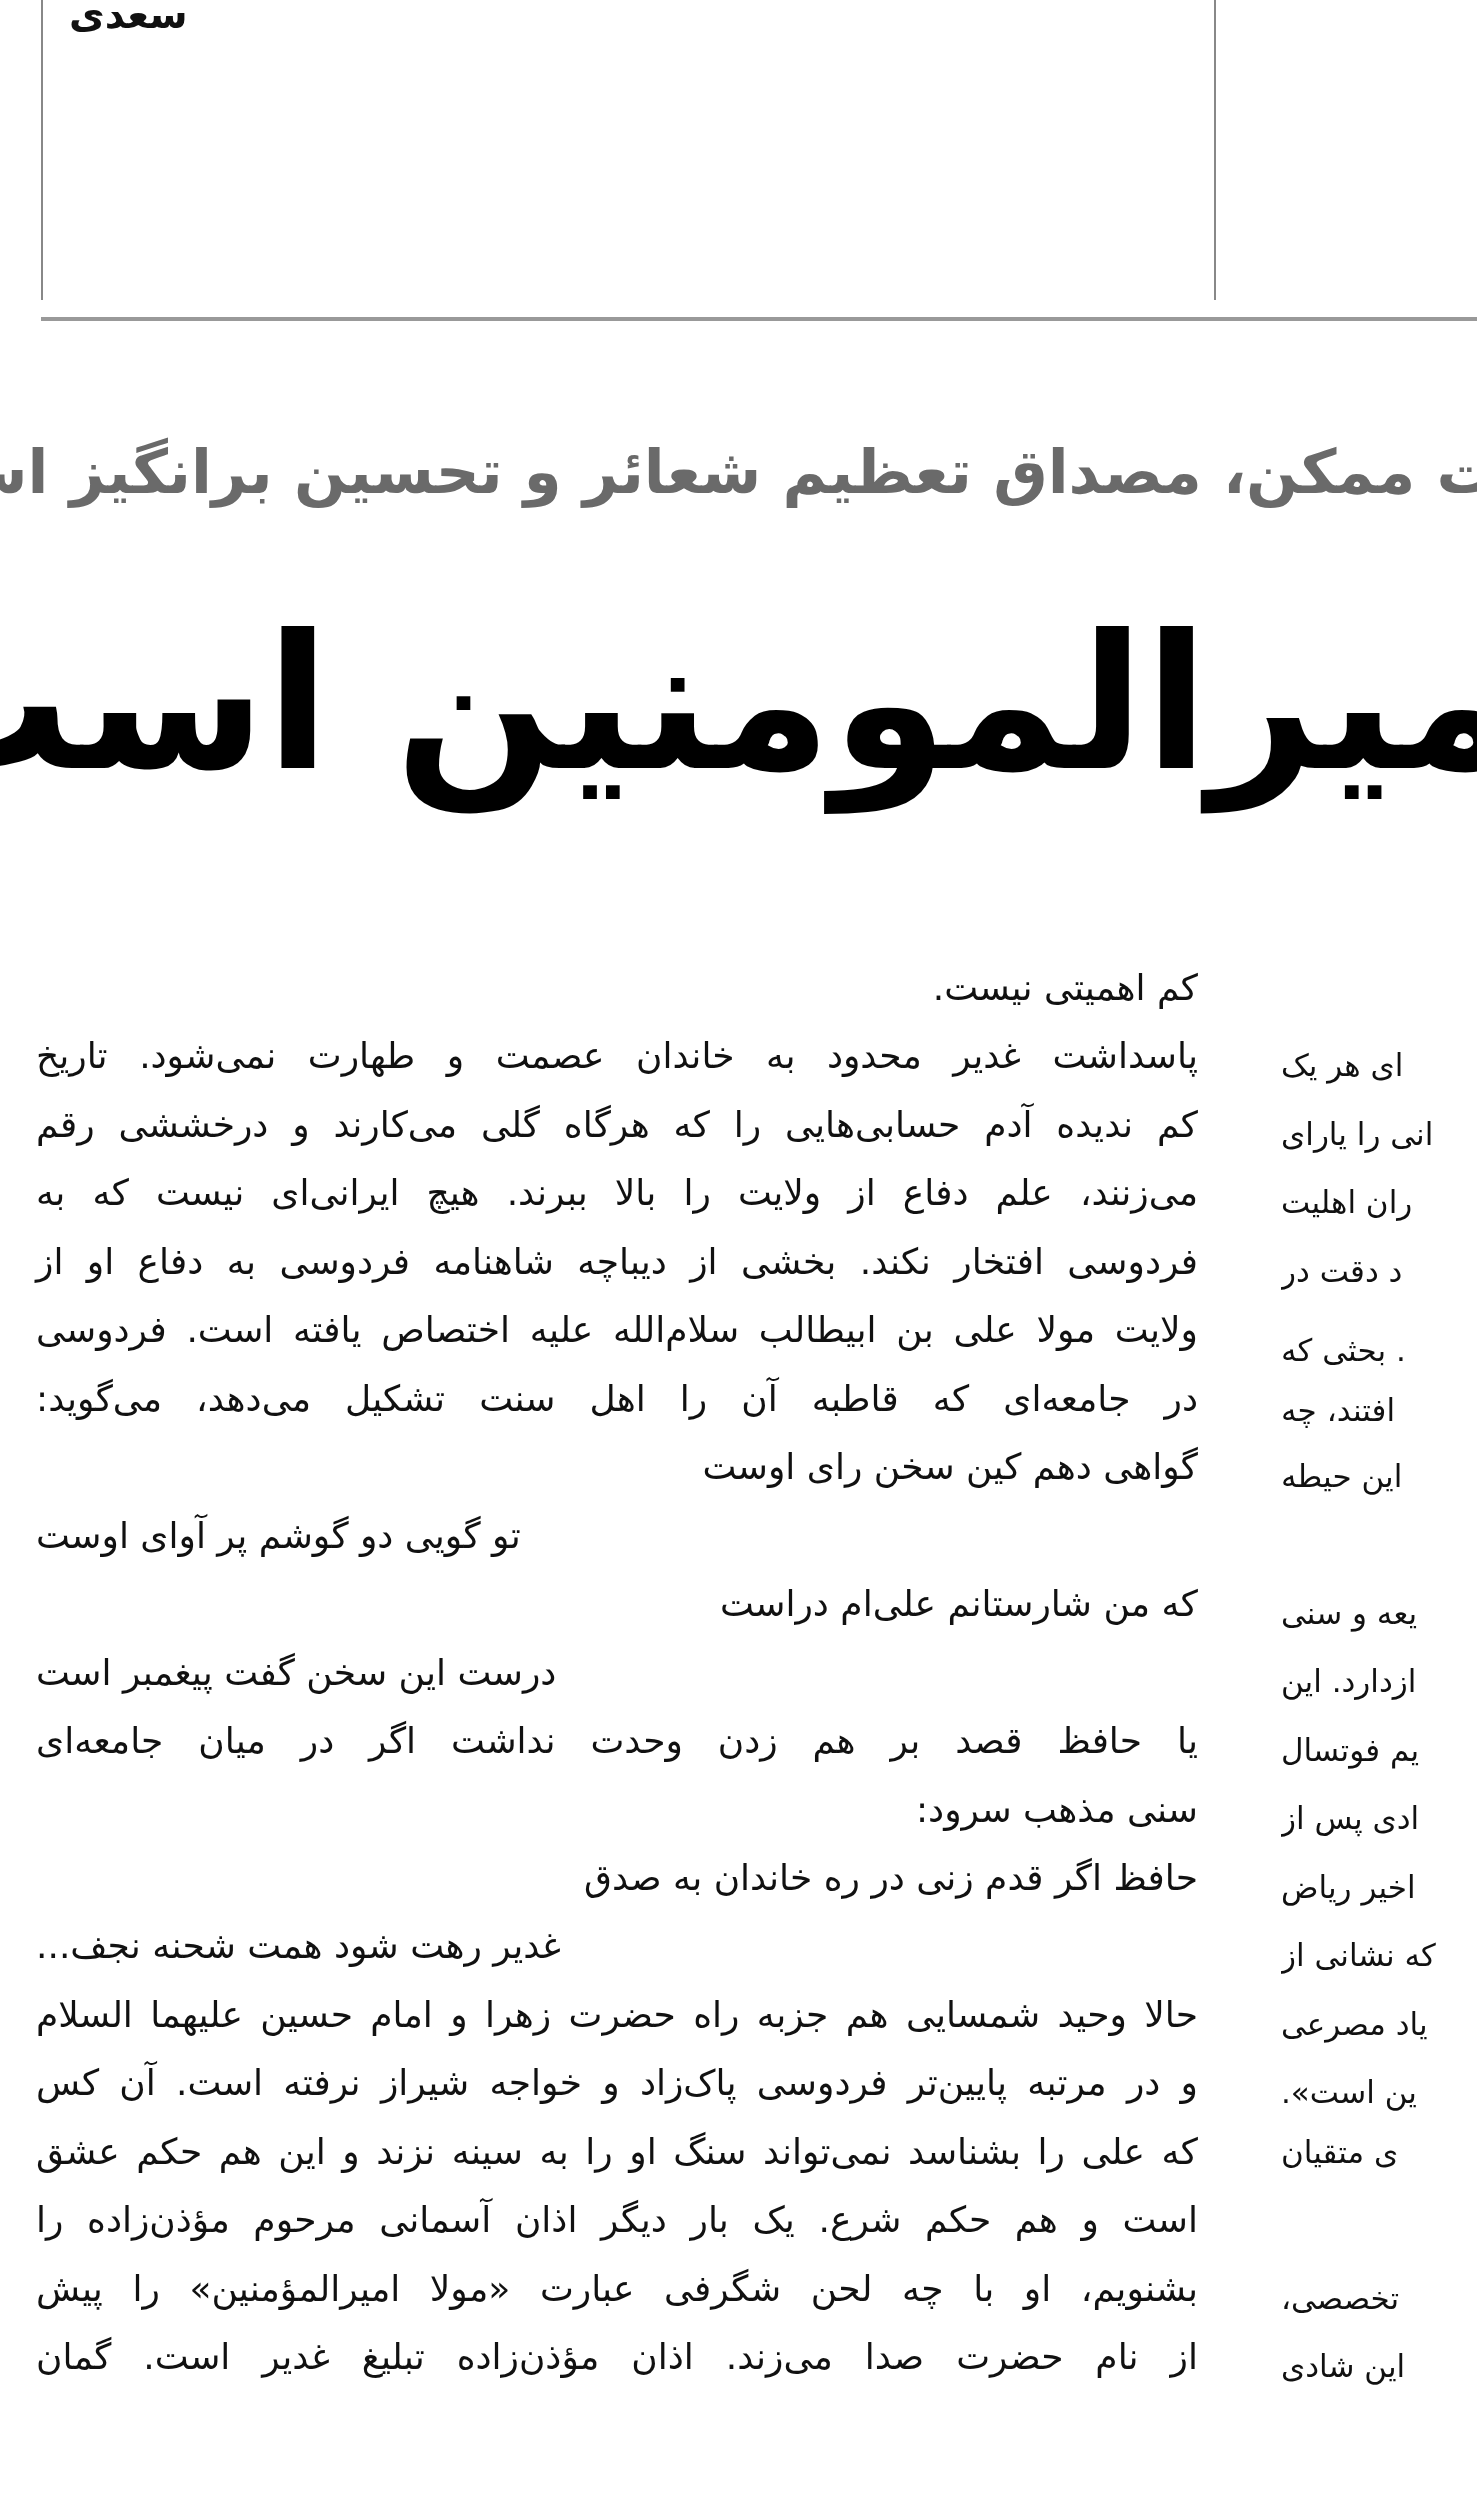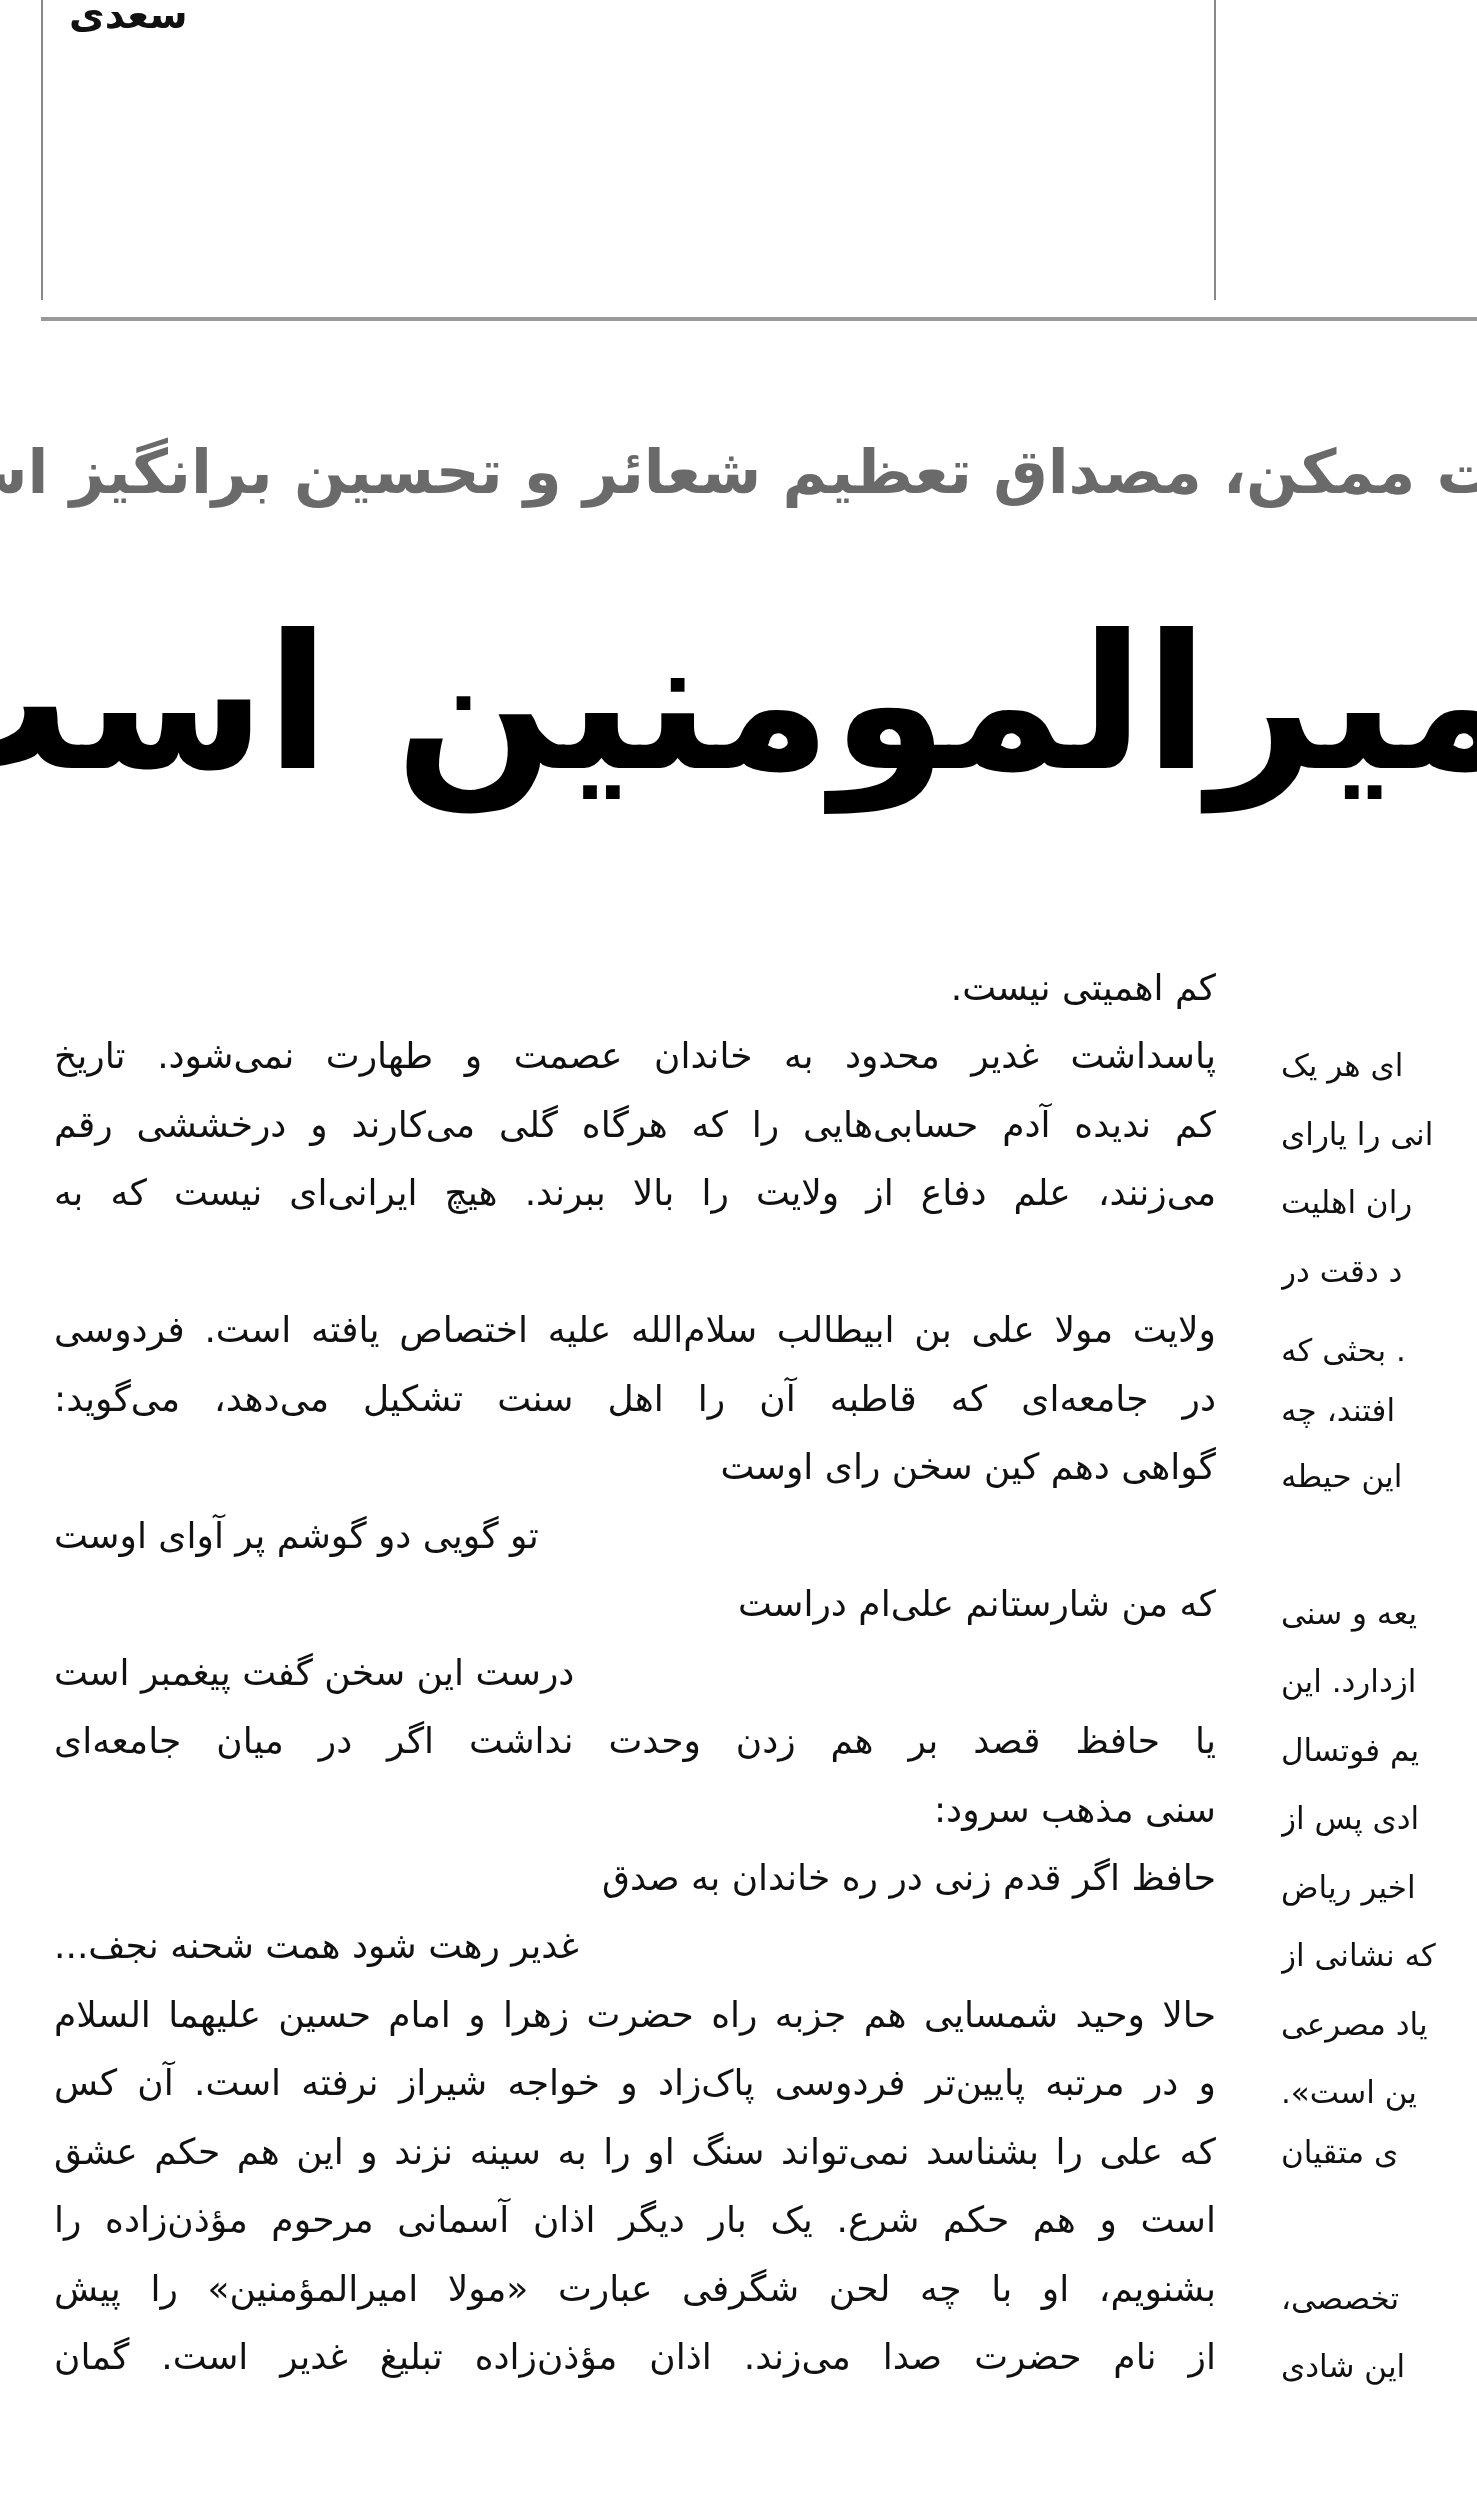--- a/index.html
+++ b/index.html
@@ -21,21 +21,21 @@
   .subhead {
     right: -19.7px; top: 441px; font-size: 61px; font-weight: bold; color: #6a6a6a;
     line-height: 1;
   }
   .headline {
     right: -39px; top: 591px; font-size: 187px; font-weight: bold; color: #000;
     line-height: 1.2;
   }
 
   
-  .main-col { left: 54px; top: 970px; width: 1162px; height: 1524px; }
+  .main-col { left: 36px; top: 970px; width: 1162px; height: 1524px; }
   .bline {
     position: absolute; font-size: 36px; line-height: 1; color: #111;
   }
   .bline.full { right: 0; width: 1162px; text-align: justify; text-align-last: justify; }
   .bline.r { right: 0; }
   .bline.l { left: 0; }
   .right-col { left: 1281px; top: 970px; width: 197px; height: 1524px; overflow: hidden; }
   .rline { position: absolute; left: 0; font-size: 31px; line-height: 1; white-space: nowrap; direction: rtl; }
 </style>
 </head>
@@ -53,20 +53,21 @@
 </div>
 
 <div class="abs subhead rtl">ت ممکن، مصداق تعظیم شعائر و تحسین برانگیز است</div>
 <div class="abs headline rtl">میرالمومنین است</div>
 
 <div class="abs main-col" id="main-col">
     <div class="bline rtl r" style="top: 0px;">کم اهمیتی نیست.</div>
     <div class="bline rtl full" style="top: 68px;">پاسداشت غدیر محدود به خاندان عصمت و طهارت نمی‌شود. تاریخ</div>
     <div class="bline rtl full" style="top: 137px;">کم ندیده آدم حسابی‌هایی را که هرگاه گلی می‌کارند و درخششی رقم</div>
     <div class="bline rtl full" style="top: 205px;">می‌زنند، علم دفاع از ولایت را بالا ببرند. هیچ ایرانی‌ای نیست که به</div>
+    <div class="bline rtl full" style="top: 274px;">فردوسی افتخار نکند. بخشی از دیباچه شاهنامه فردوسی به دفاع او از</div>
     <div class="bline rtl full" style="top: 342px;">ولایت مولا علی بن ابیطالب سلام‌الله علیه اختصاص یافته است. فردوسی</div>
     <div class="bline rtl full" style="top: 411px;">در جامعه‌ای که قاطبه آن را اهل سنت تشکیل می‌دهد، می‌گوید:</div>
     <div class="bline rtl r" style="top: 479px;">گواهی دهم کین سخن رای اوست</div>
     <div class="bline rtl l" style="top: 548px;">تو گویی دو گوشم پر آوای اوست</div>
     <div class="bline rtl r" style="top: 616px;">که من شارستانم علی‌ام دراست</div>
     <div class="bline rtl l" style="top: 685px;">درست این سخن گفت پیغمبر است</div>
     <div class="bline rtl full" style="top: 753px;">یا حافظ قصد بر هم زدن وحدت نداشت اگر در میان جامعه‌ای</div>
     <div class="bline rtl r" style="top: 822px;">سنی مذهب سرود:</div>
     <div class="bline rtl r" style="top: 890px;">حافظ اگر قدم زنی در ره خاندان به صدق</div>
     <div class="bline rtl l" style="top: 958px;">غدیر رهت شود همت شحنه نجف...</div>

